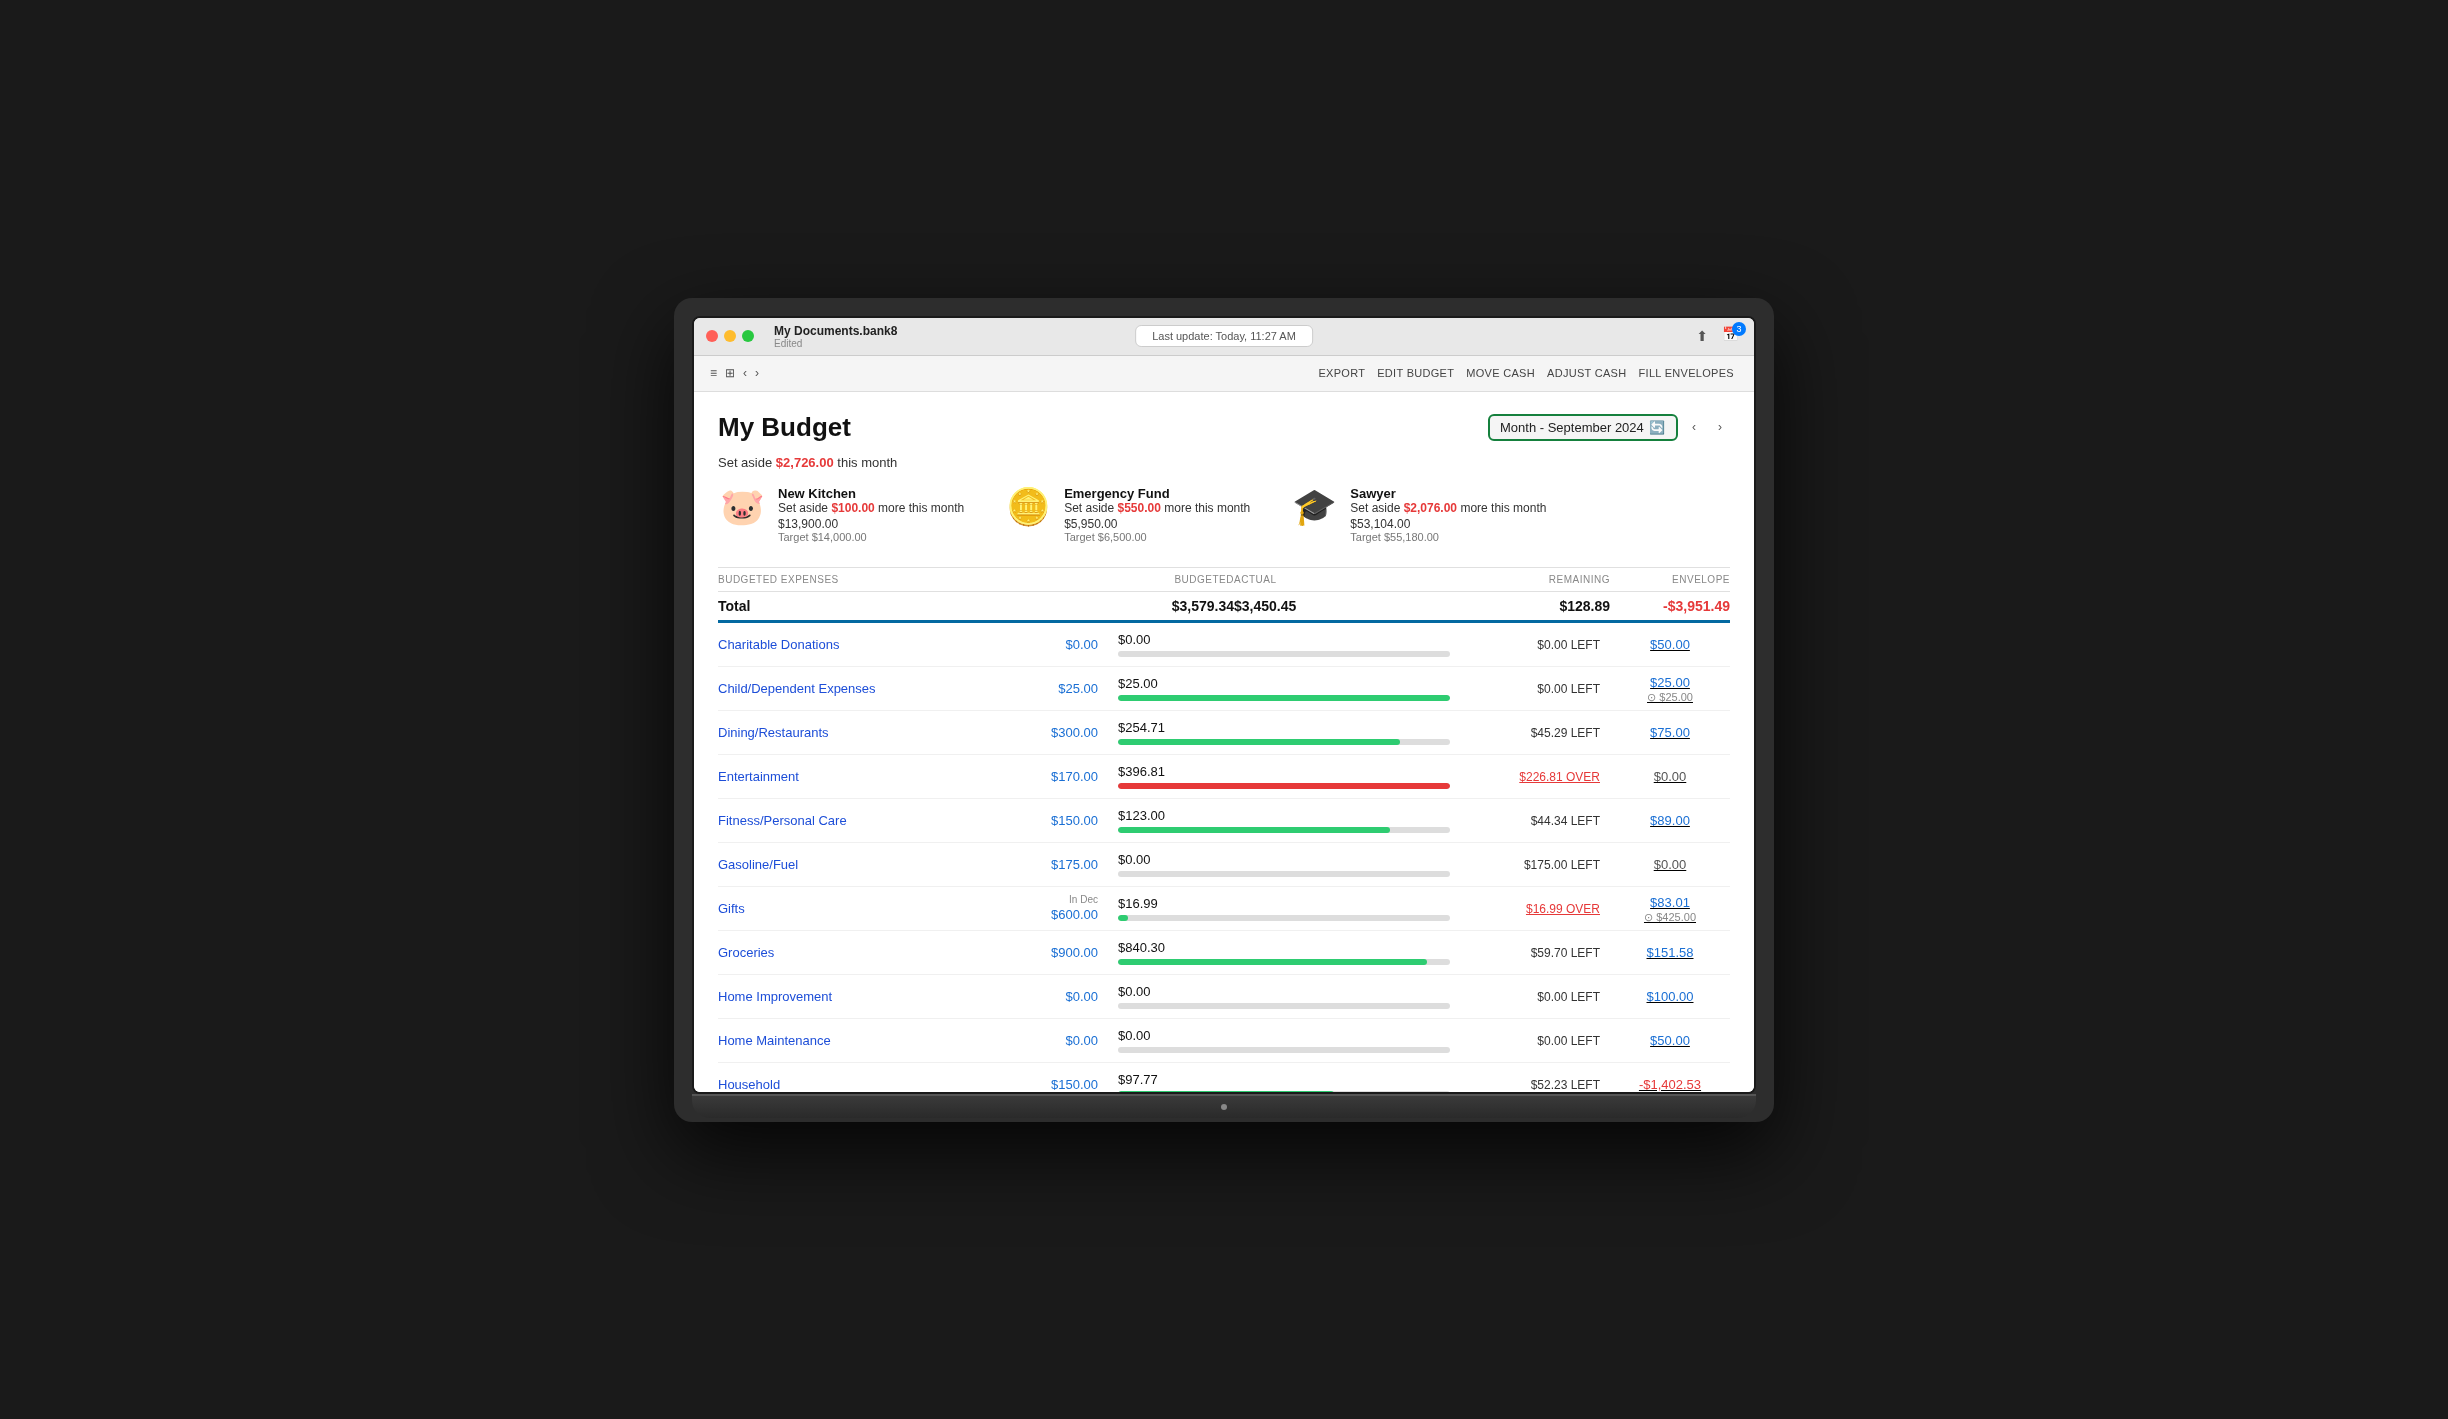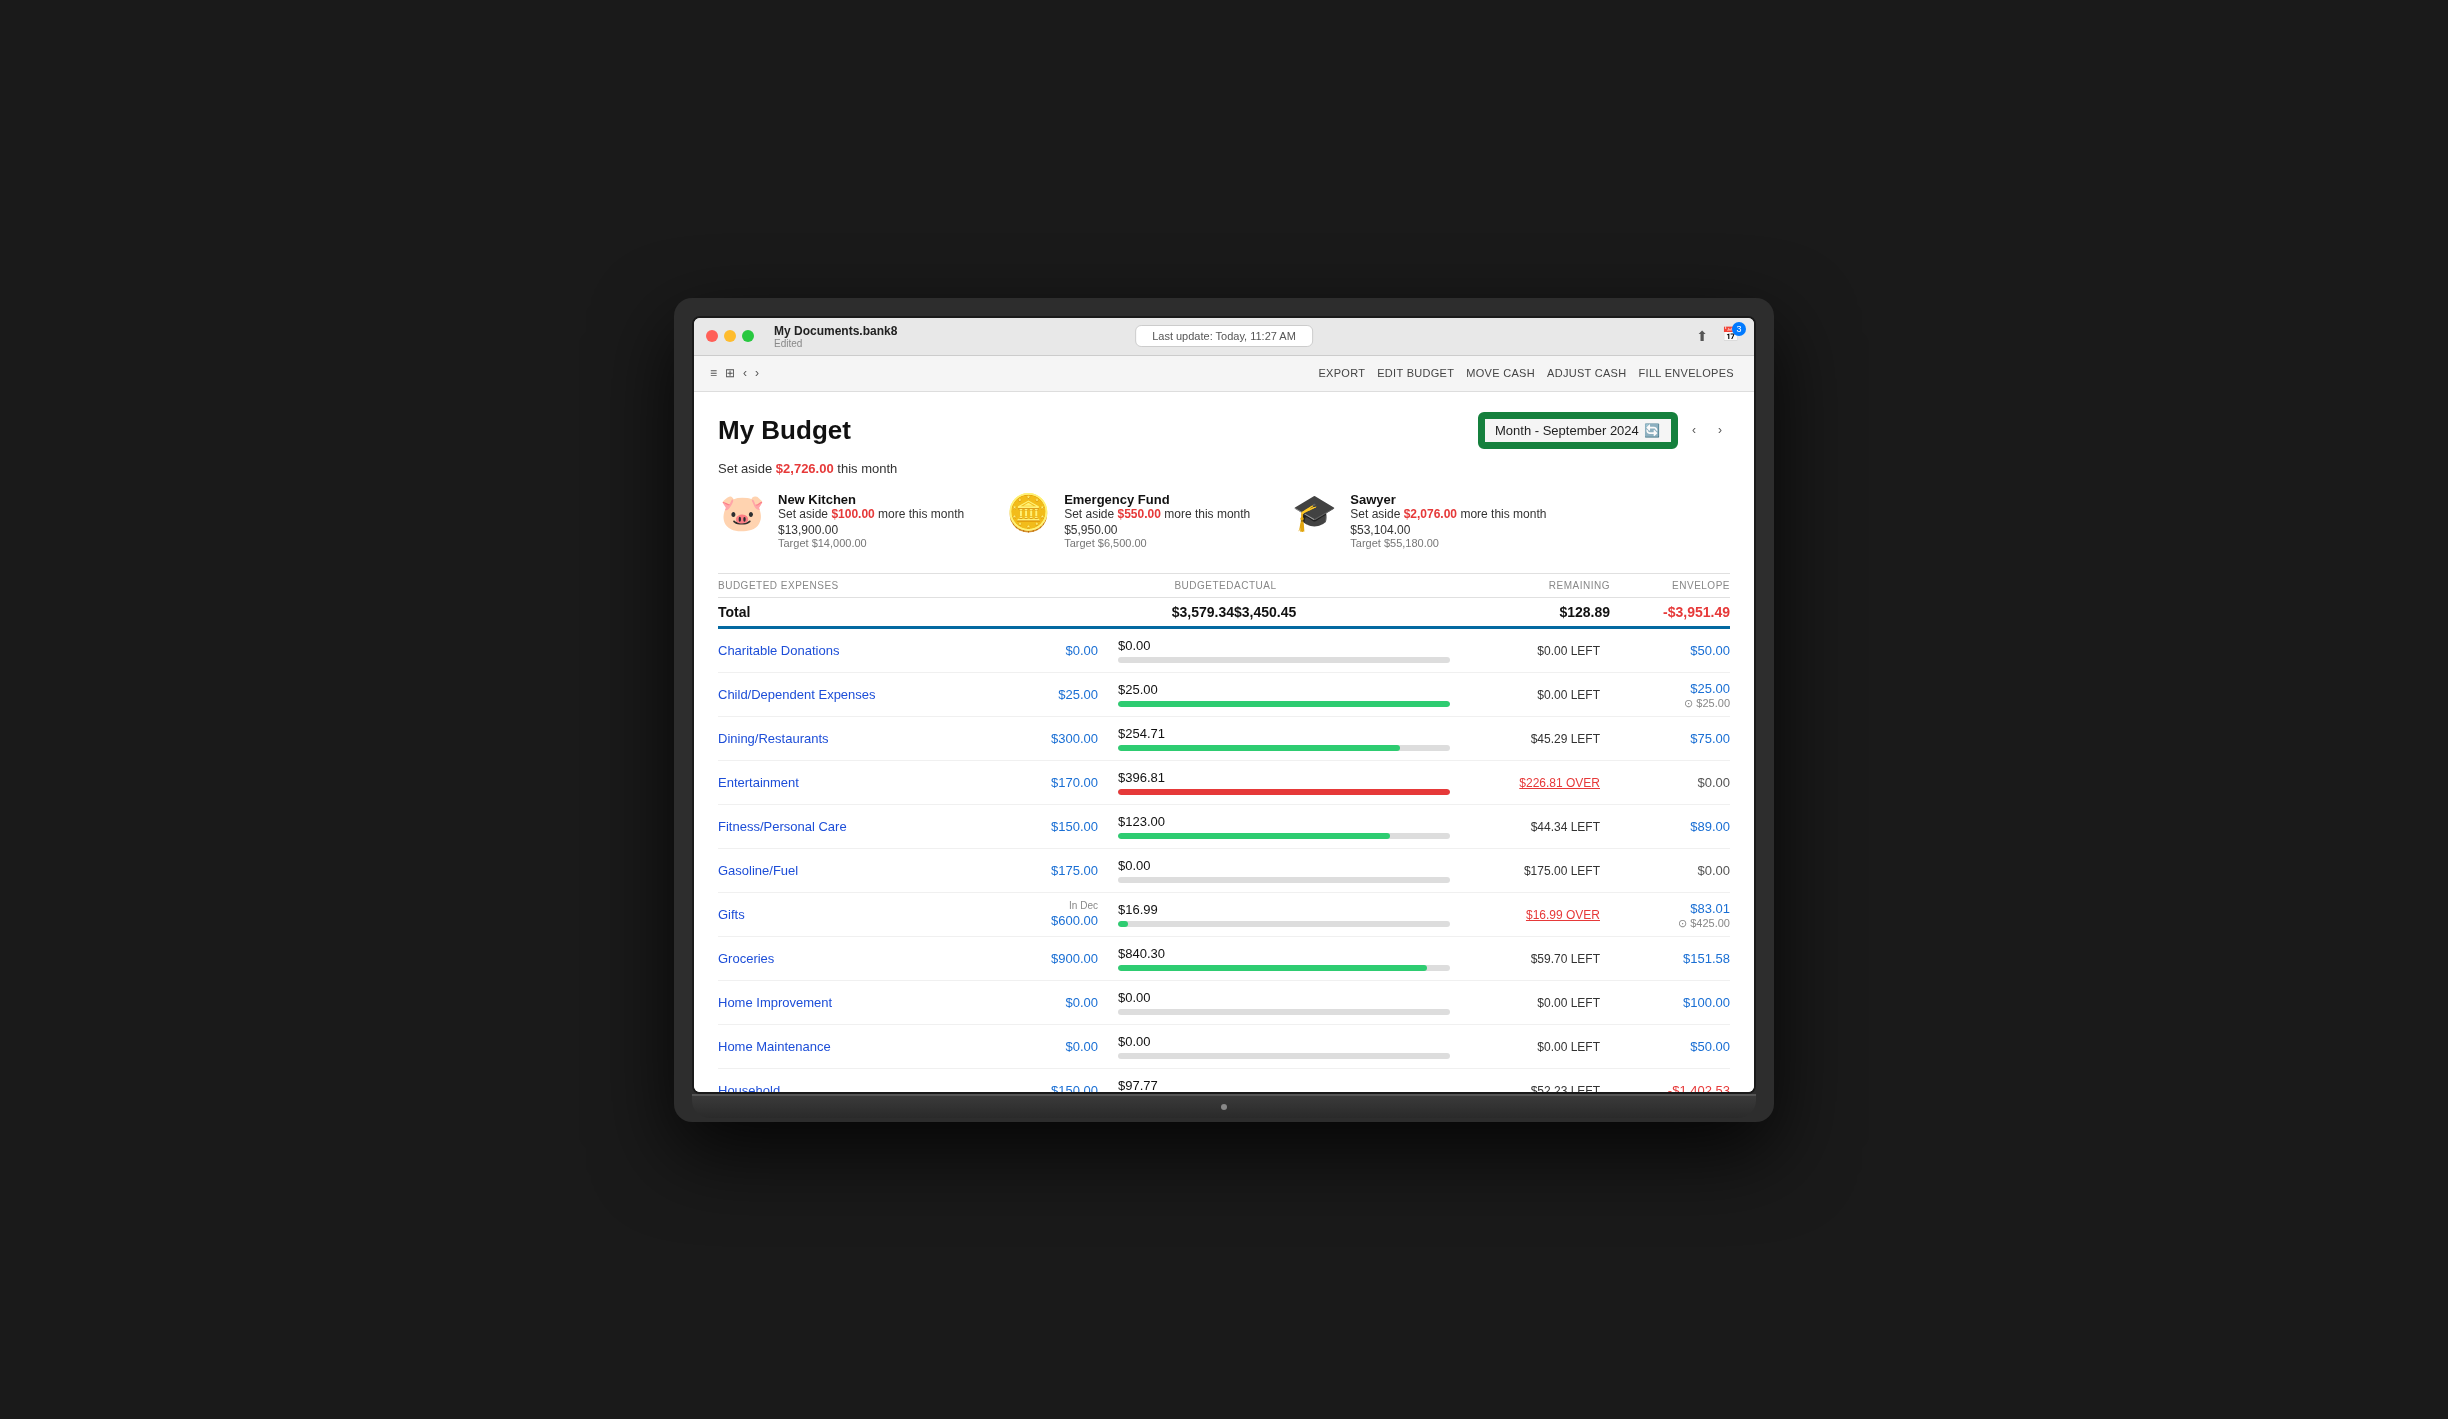--- a/index.html
+++ b/index.html
@@ -157,21 +157,21 @@
     }
 
     .month-selector {
       display: flex;
       align-items: center;
       gap: 6px;
     }
 
     .month-dropdown {
       background: #f5f5f5;
-      border: 7px solid #15803d;
+      border: 2px solid #15803d;
       border-radius: 6px;
       padding: 4px 10px;
       font-size: 13px;
       color: #222;
       display: flex;
       align-items: center;
       gap: 6px;
       cursor: pointer;
     }
 
@@ -345,21 +345,22 @@
     }
 
     .remaining-amount {
       font-size: 12px;
       color: #333;
     }
 
     .remaining-amount.over { color: #e63939; text-decoration: underline; }
 
     .envelope-col {
-      text-align: right;
+      text-align: center;
+      text-decoration: underline;
     }
 
     .envelope-amount {
       font-size: 13px;
       color: #1a6fd4;
     }
 
     .envelope-amount.negative { color: #e63939; }
     .envelope-amount.neutral { color: #555; }
 

